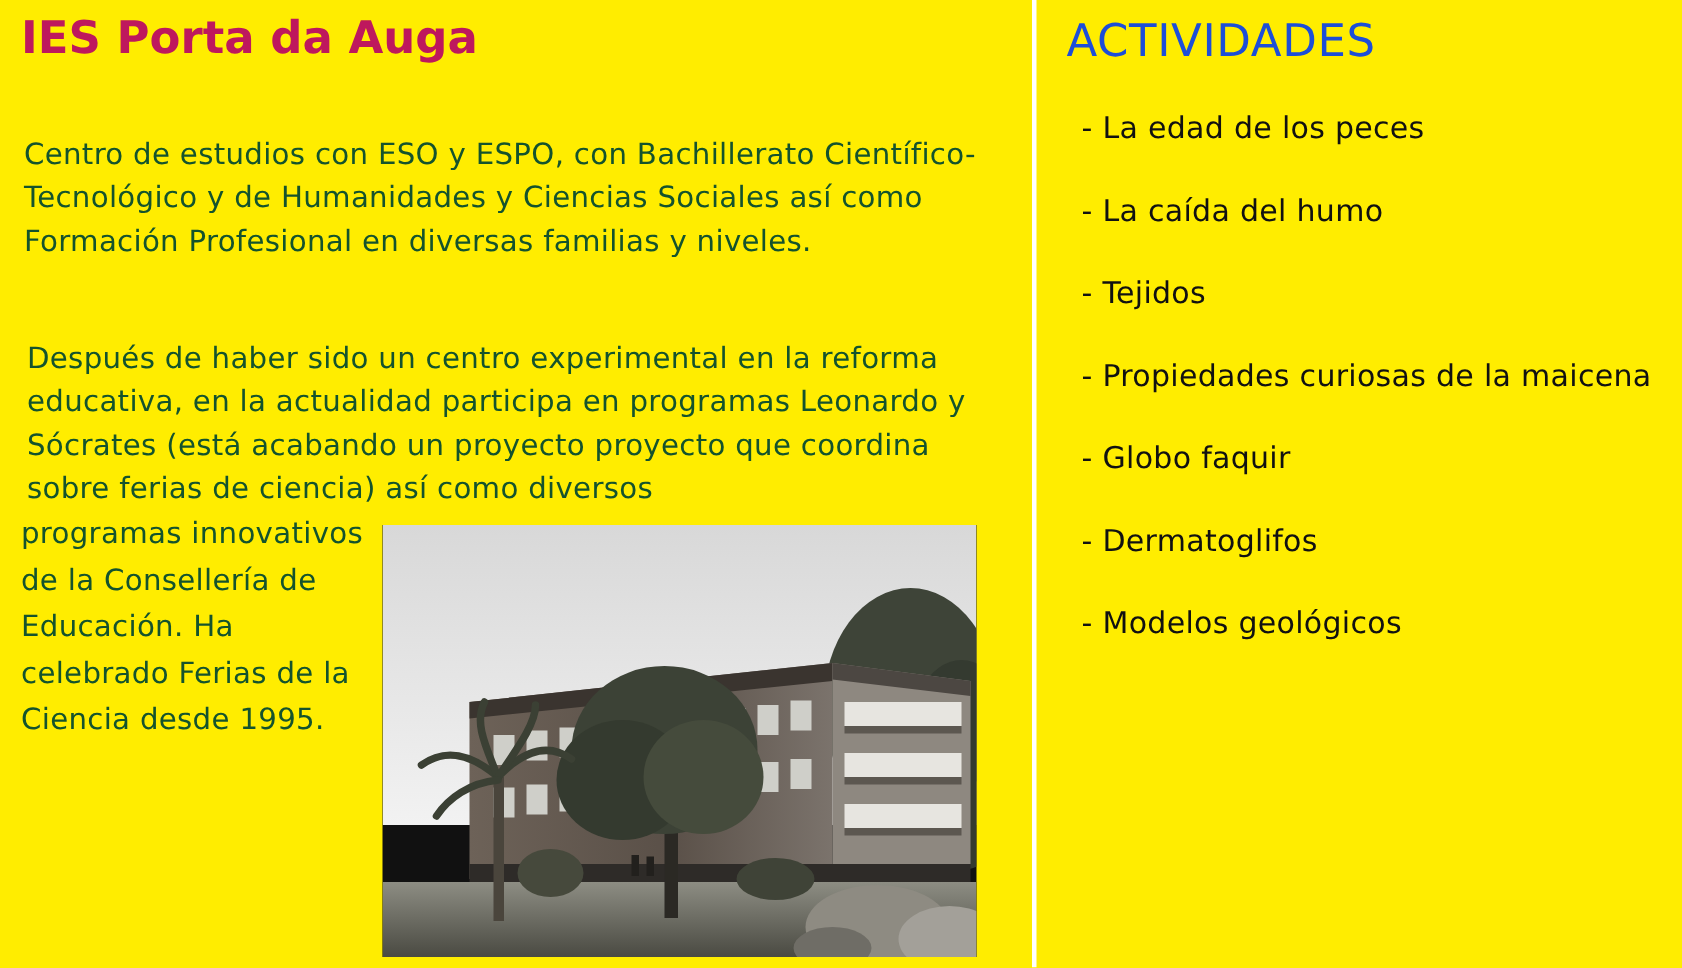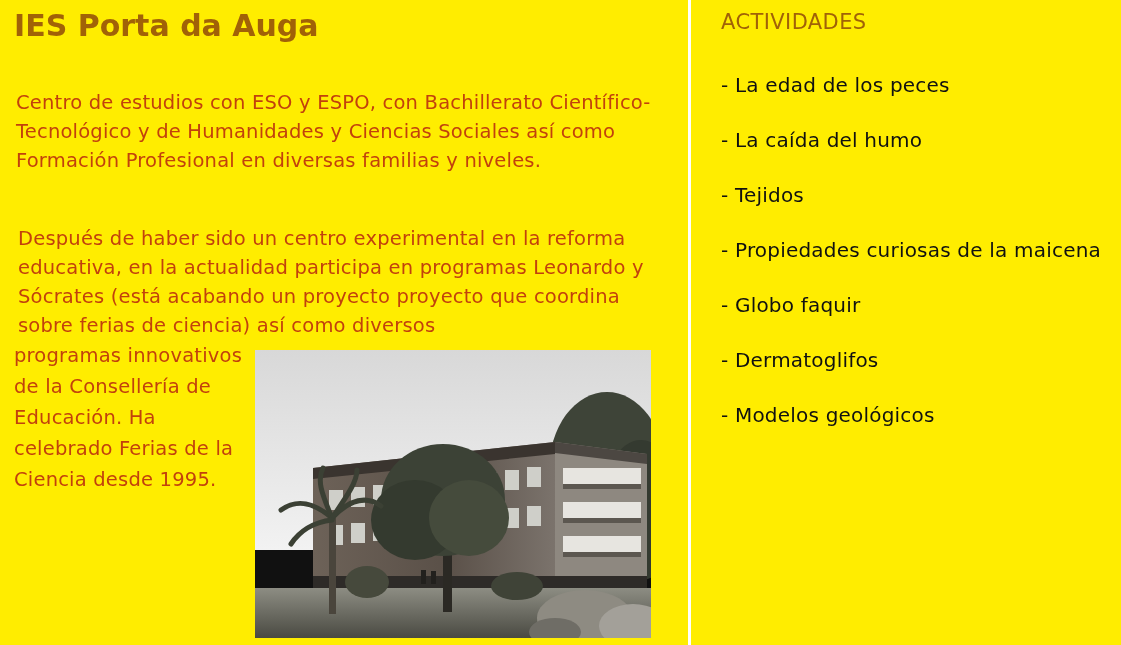--- a/index.html
+++ b/index.html
@@ -35,27 +35,27 @@
     top: 0;
     width: 688px;
     height: 645px;
   }
   .title {
     position: absolute;
     left: 14px;
     top: 8px;
     font-size: 30px;
     font-weight: bold;
-    color: #a16207;
+    color: #be185d;
     letter-spacing: 0px;
     white-space: nowrap;
   }
   .para {
     position: absolute;
-    color: #c2410c;
+    color: #14532d;
     font-size: 19.5px;
     line-height: 29px;
     letter-spacing: 0.2px;
   }
   .para1 {
     left: 16px;
     top: 88px;
     width: 640px;
   }
   .para2 {
@@ -83,24 +83,24 @@
   
   .right-col {
     position: absolute;
     left: 691px;
     top: 0;
     width: 430px;
     height: 645px;
   }
   .act-title {
     position: absolute;
-    left: 30px;
+    left: 20px;
     top: 10px;
-    font-size: 21px;
-    color: #a16207;
+    font-size: 30px;
+    color: #1d4ed8;
     letter-spacing: 0.4px;
     white-space: nowrap;
   }
   .act-list {
     position: absolute;
     left: 30px;
     top: 58px;
     width: 420px;
     margin: 0;
     padding: 0;

